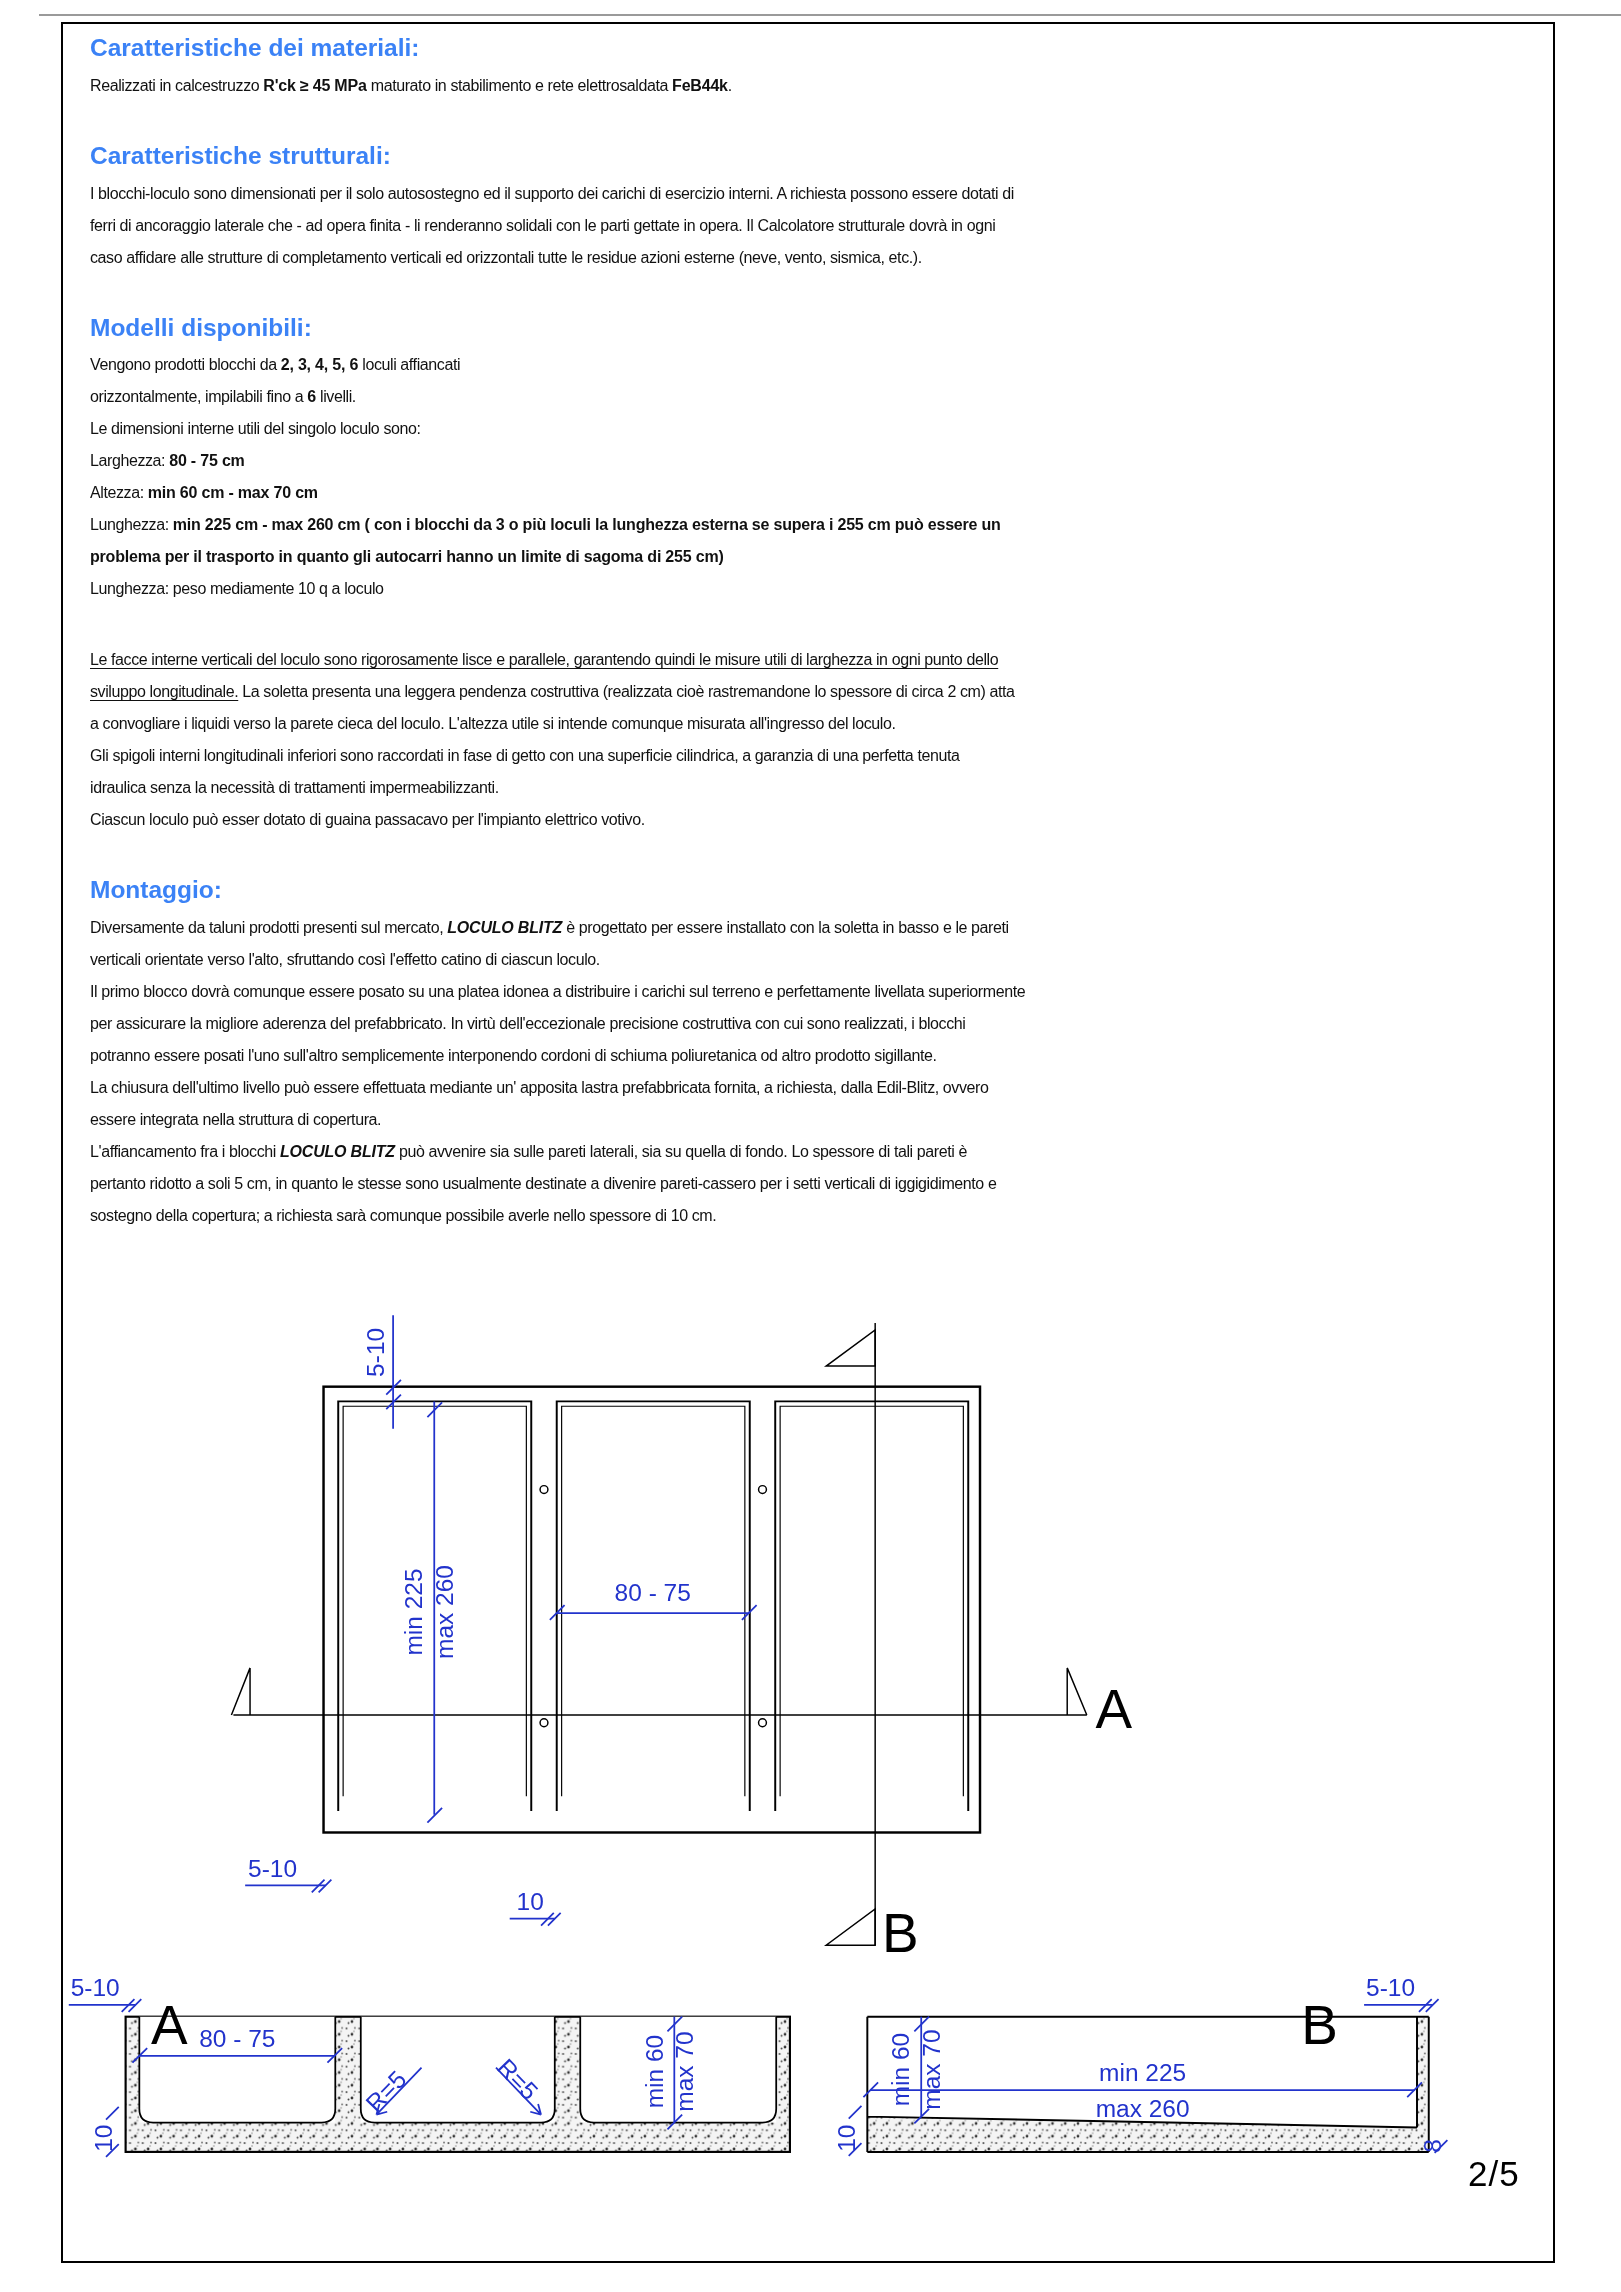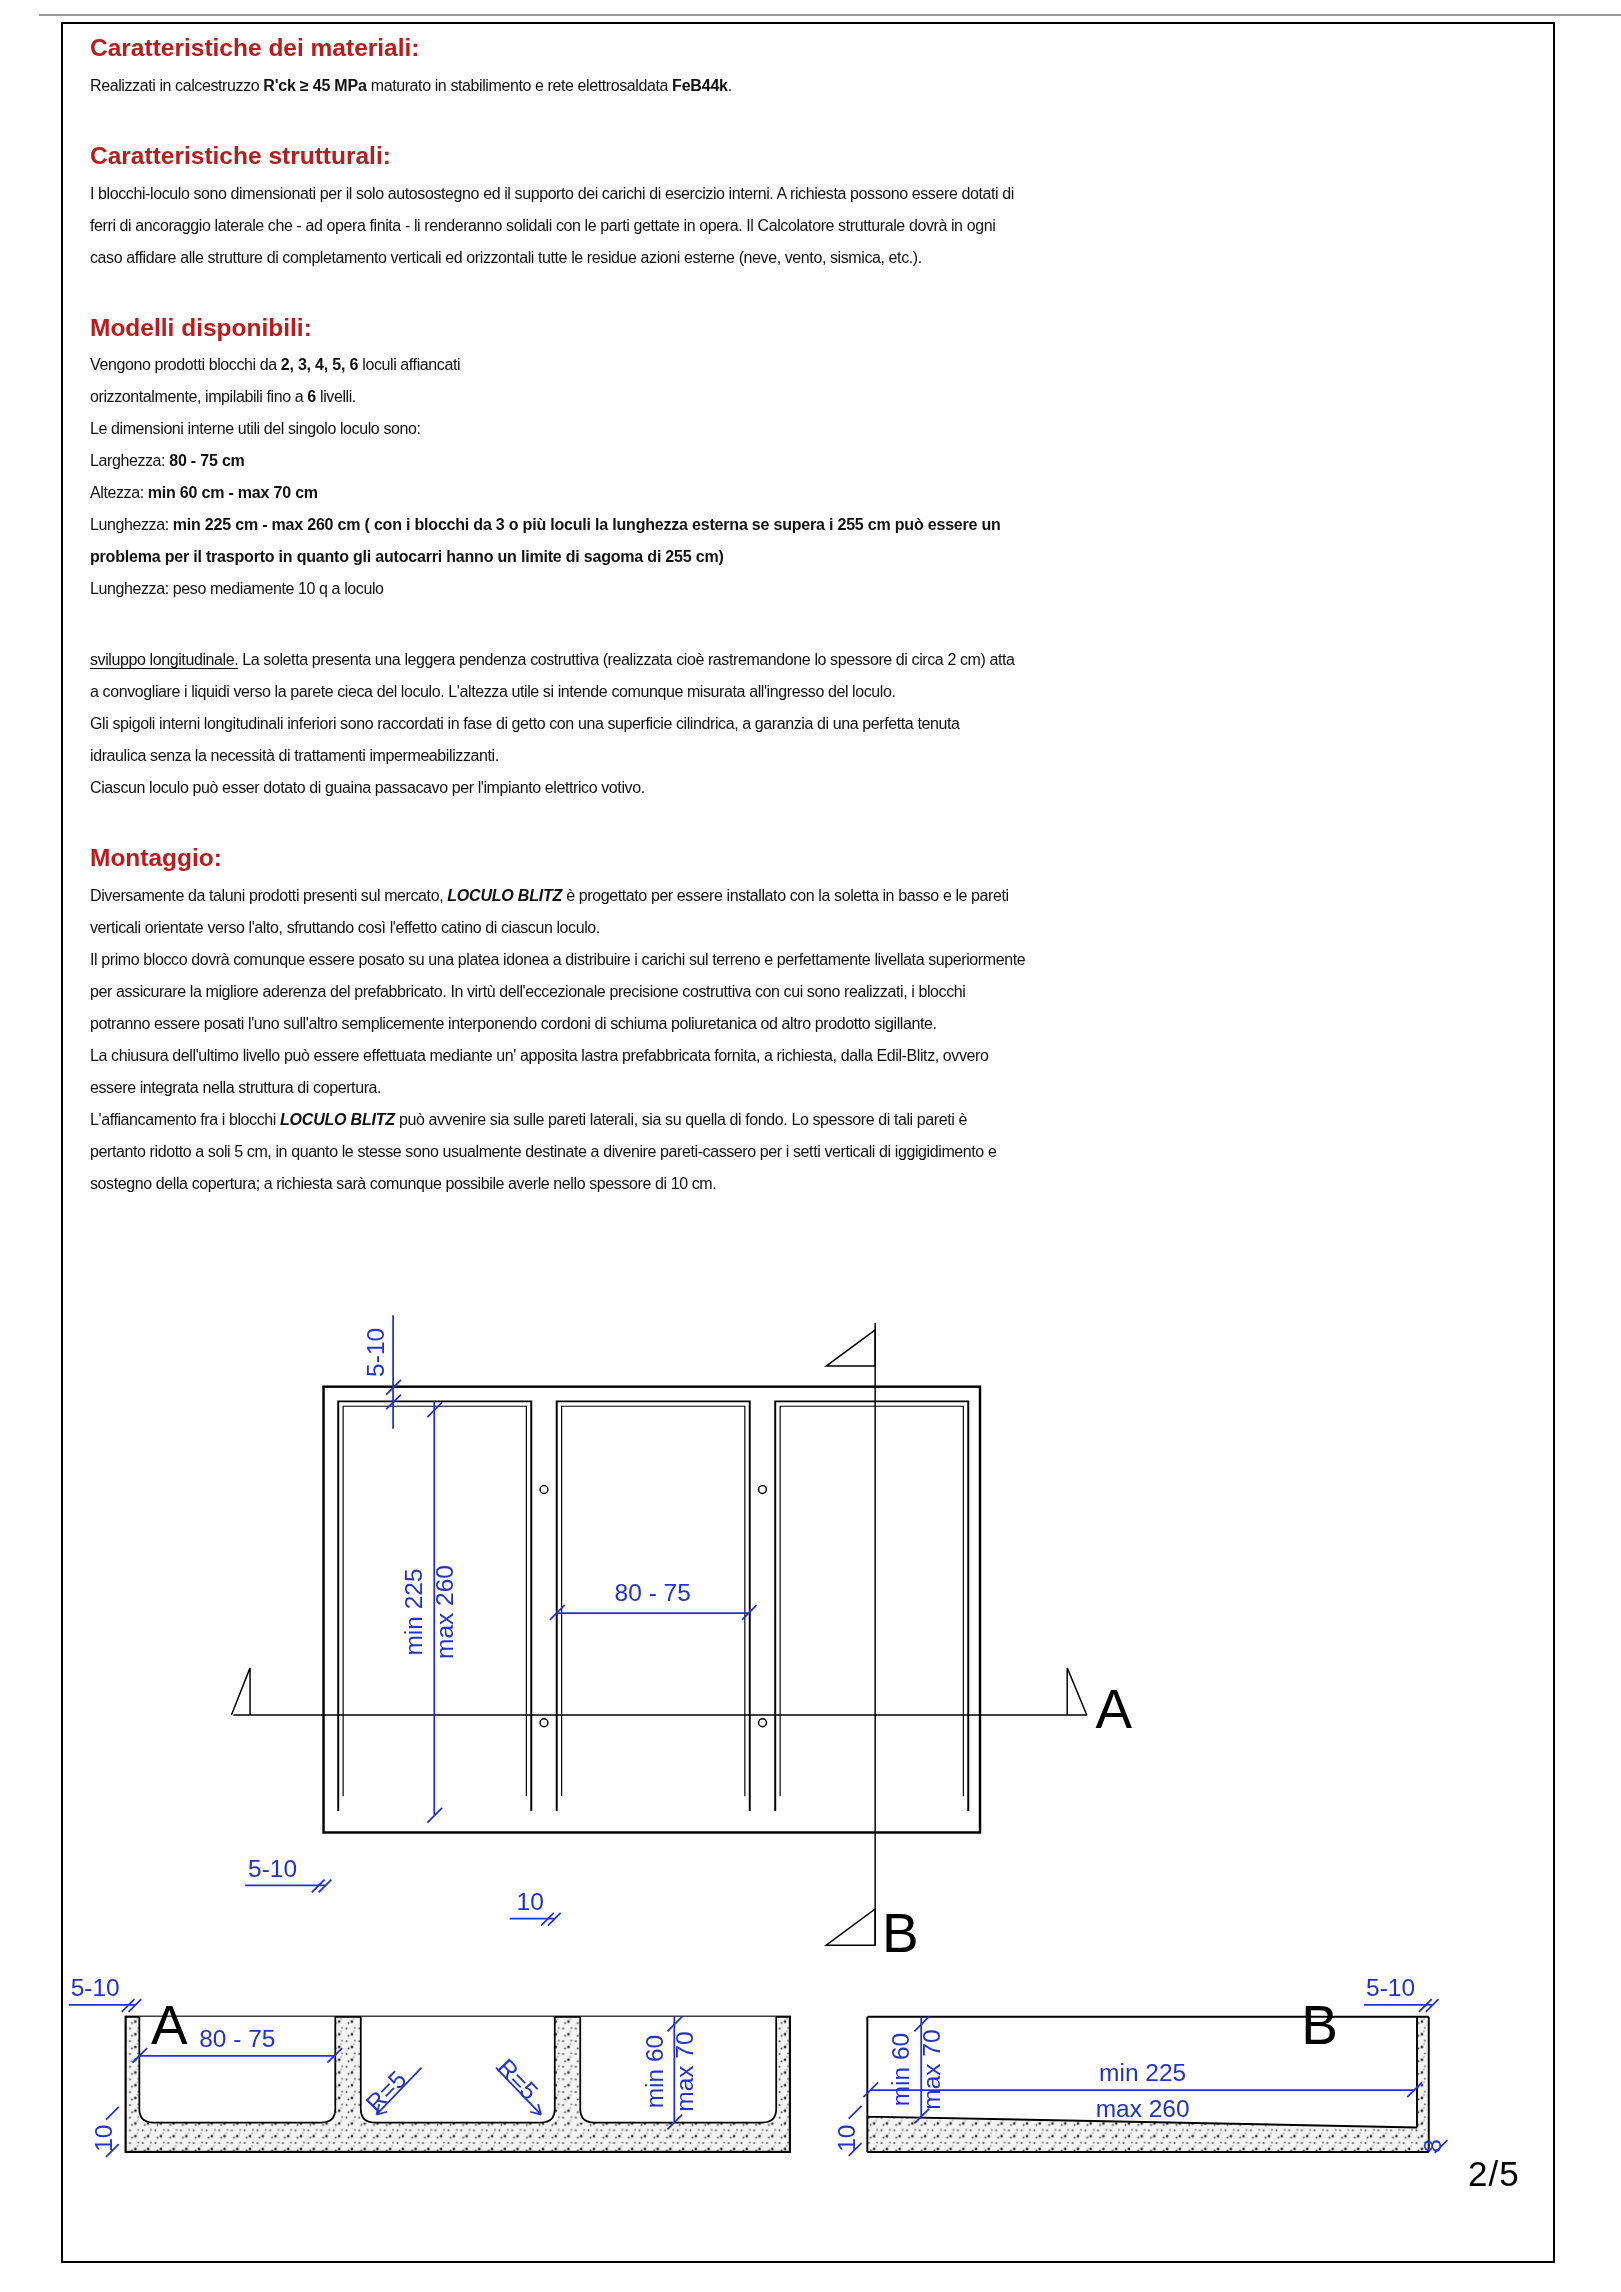--- a/index.html
+++ b/index.html
@@ -3,21 +3,21 @@
 <meta charset="utf-8">
 <style>
   html,body{margin:0;padding:0;background:#ffffff;}
   body{width:1621px;height:2293px;position:relative;overflow:hidden;
        font-family:"Liberation Sans",sans-serif;color:#111;}
   .scan-line{position:absolute;left:39px;top:13.7px;width:1582px;height:2px;background:#9a9a9a;}
   .page-border{position:absolute;left:61px;top:21.6px;width:1494px;height:2241px;
                border:2.9px solid #000;background:#fff;box-sizing:border-box;}
   .text-block{position:absolute;left:90px;top:33px;width:1470px;}
   .sec{margin:0 0 39px 0;}
-  .head{font-size:24.5px;font-weight:bold;color:#b91c1c;margin:0 0 7.8px 0;line-height:29px;}
+  .head{font-size:24.5px;font-weight:bold;color:#3b82f6;margin:0 0 7.8px 0;line-height:29px;}
   .line{font-size:16px;line-height:32px;letter-spacing:-0.4px;white-space:nowrap;}
   .line b{letter-spacing:-0.2px;}
   .it{font-style:italic;}
   u{text-decoration:underline;text-underline-offset:2.9px;}
   .drawing{position:absolute;left:0;top:1274px;width:1621px;height:1019px;}
   .pagenum{position:absolute;left:1468px;top:2154px;width:88px;font-size:35px;color:#000;
            letter-spacing:1px;}
   svg text{font-family:"Liberation Sans",sans-serif;}
   .dimtxt{font-size:25px;fill:#2233cc;}
   .biglet{font-size:56px;fill:#000;}
@@ -48,20 +48,21 @@
     <div class="line"><span>orizzontalmente, impilabili fino a </span><b>6</b><span> livelli.</span></div>
     <div class="line">Le dimensioni interne utili del singolo loculo sono:</div>
     <div class="line"><span>Larghezza: </span><b>80 - 75 cm</b></div>
     <div class="line"><span>Altezza: </span><b>min 60 cm - max 70 cm</b></div>
     <div class="line"><span>Lunghezza:    </span><b>min 225 cm - max 260 cm ( con i blocchi da 3 o più loculi la lunghezza esterna se supera i 255 cm può essere un</b></div>
     <div class="line"><b>problema per il trasporto in quanto gli autocarri hanno un limite di sagoma di 255 cm)</b></div>
     <div class="line">Lunghezza: peso mediamente 10 q a loculo</div>
   </div>
 
   <div class="sec">
+    <div class="line"><u>Le facce interne verticali del loculo sono rigorosamente lisce e parallele, garantendo quindi le misure utili di larghezza in ogni punto dello</u></div>
     <div class="line"><u>sviluppo longitudinale.</u><span> La soletta presenta una leggera pendenza costruttiva (realizzata cioè rastremandone lo spessore di circa 2 cm) atta</span></div>
     <div class="line">a convogliare i liquidi verso la parete cieca del loculo. L'altezza utile si intende comunque misurata all'ingresso del loculo.</div>
     <div class="line">Gli spigoli interni longitudinali inferiori sono raccordati in fase di getto con una superficie cilindrica,  a garanzia di una perfetta tenuta</div>
     <div class="line">idraulica senza la necessità di trattamenti impermeabilizzanti.</div>
     <div class="line">Ciascun loculo può esser dotato di guaina passacavo per l'impianto elettrico votivo.</div>
   </div>
 
   <div class="sec">
     <div class="head">Montaggio:</div>
     <div class="line"><span>Diversamente da taluni prodotti presenti sul mercato, </span><b class="it">LOCULO BLITZ</b><span>  è progettato per essere installato con la soletta in basso e le pareti</span></div>

